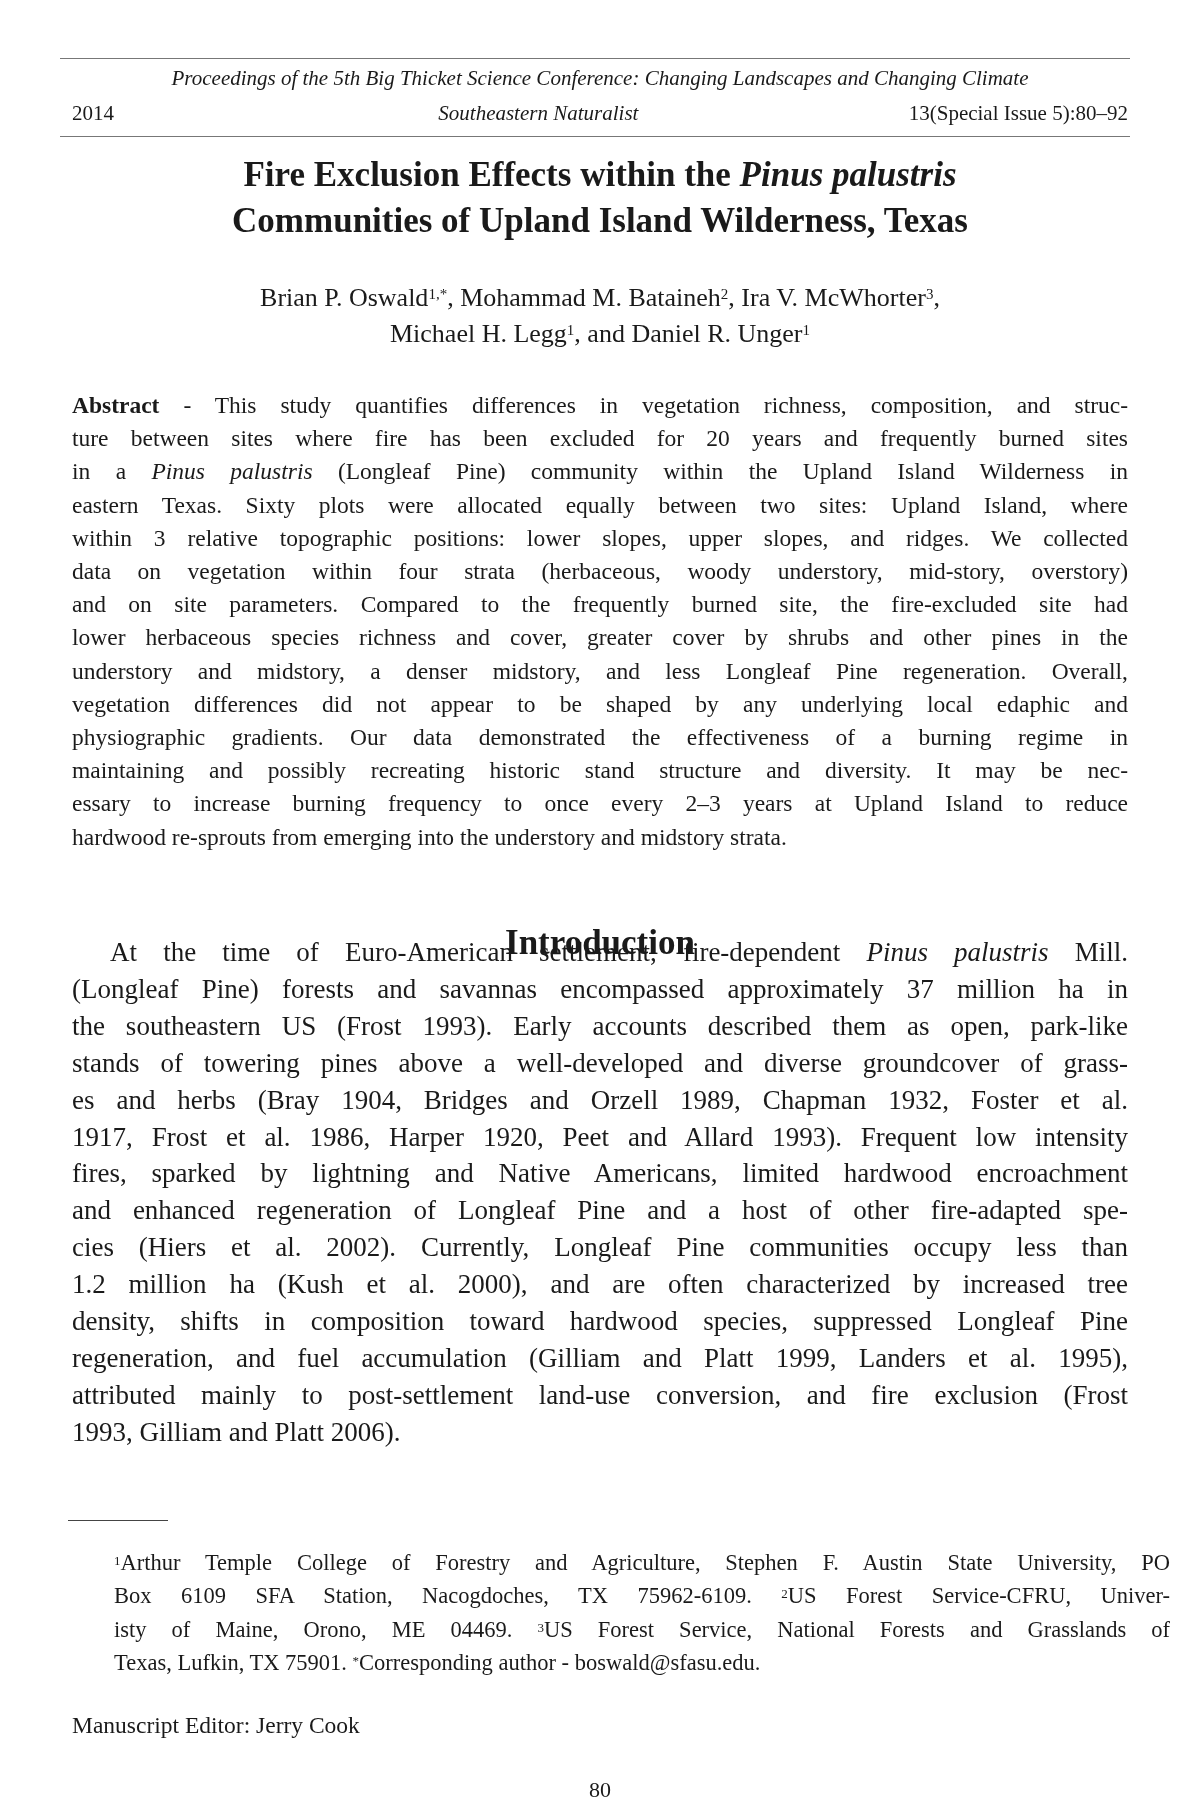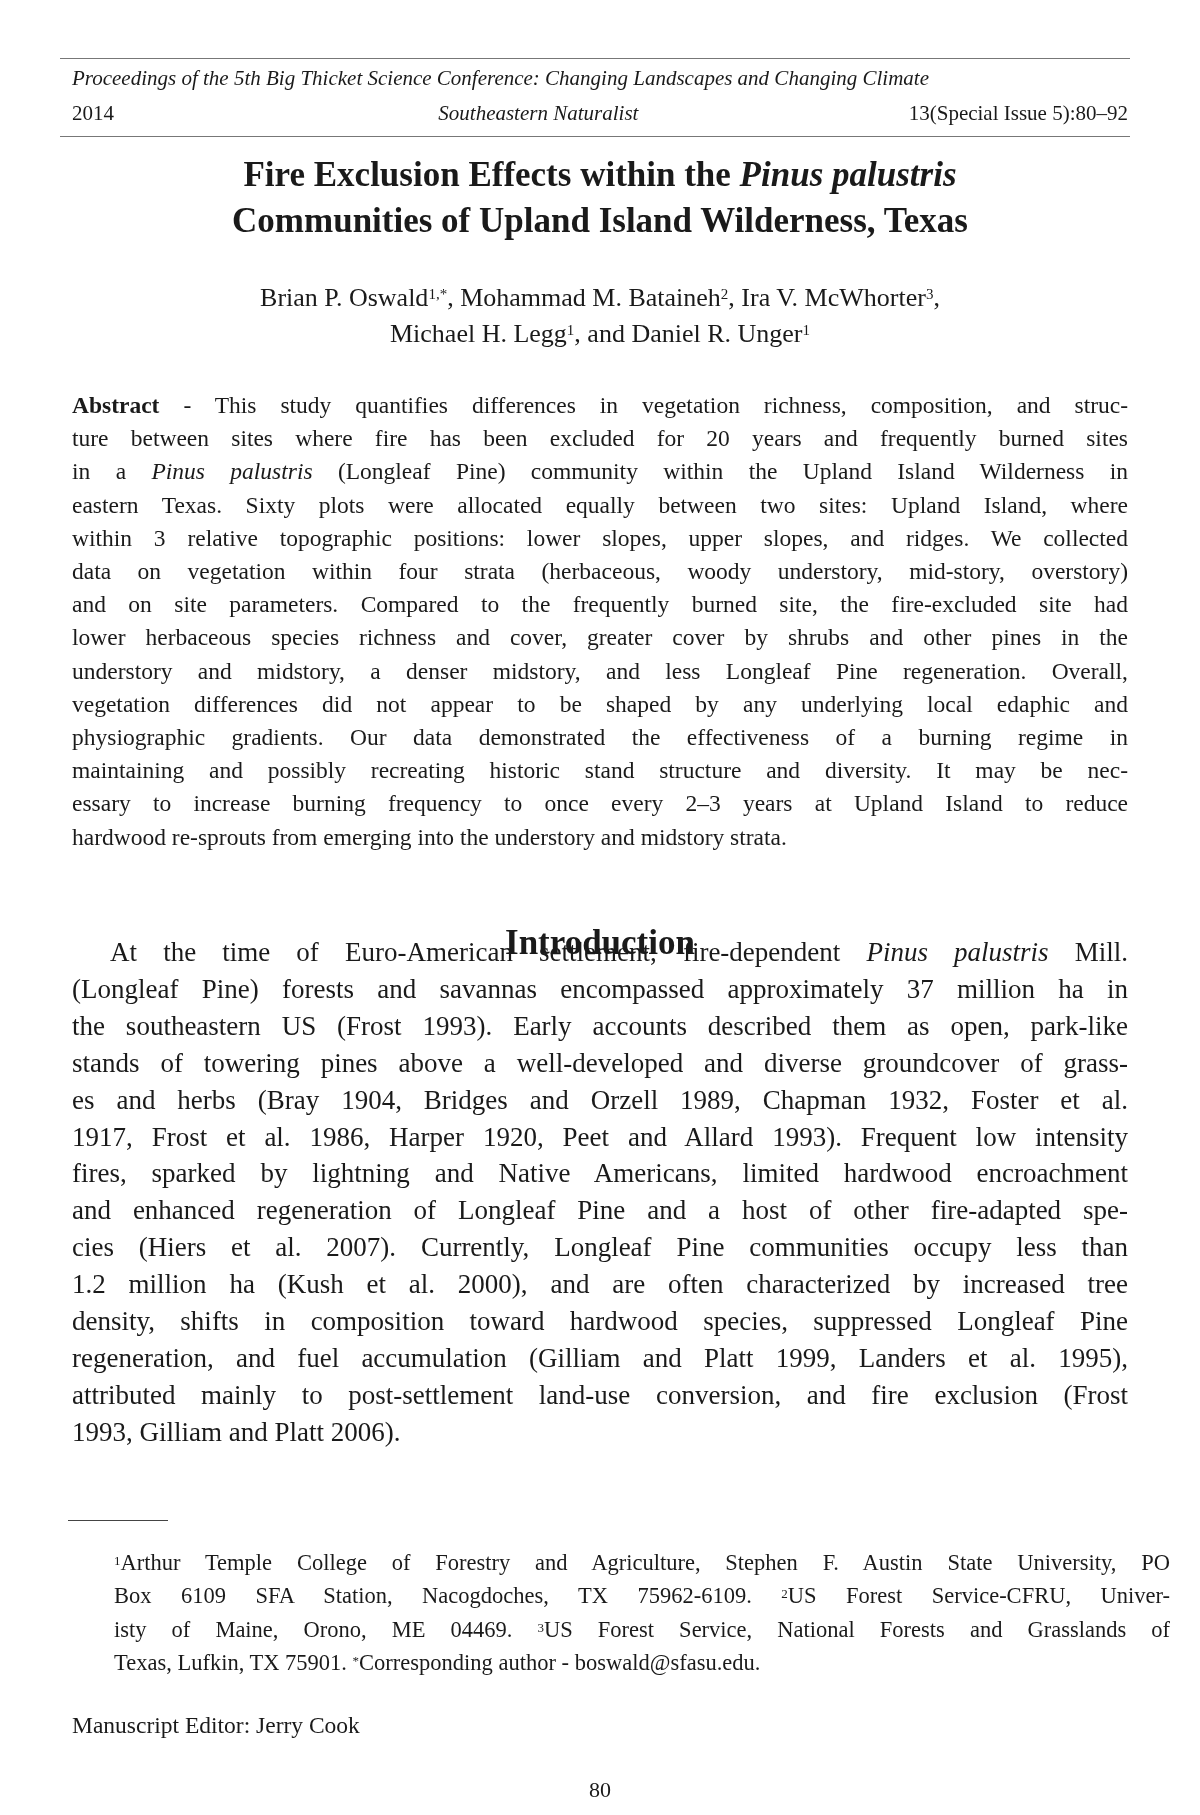--- a/index.html
+++ b/index.html
@@ -1,19 +1,19 @@
 <!DOCTYPE html>
 <html><head>
 <meta charset="utf-8">
 <style>
   html,body{margin:0;padding:0;background:#fff;}
   body{width:1200px;height:1815px;position:relative;overflow:hidden;font-family:"Liberation Serif","DejaVu Serif",serif;color:#1a1a1a;}
   .rule{position:absolute;left:60px;width:1070px;height:0;border-top:1.5px solid #777;}
   .hdr{position:absolute;left:72px;width:1056px;font-size:21px;line-height:24px;}
-  .hdr-top{top:66px;text-align:left;font-style:italic;}
+  .hdr-top{top:66px;text-align:center;font-style:italic;}
   .hdr-row{top:101px;display:flex;justify-content:space-between;align-items:flex-end;}
   .hdr-row .j{font-style:italic;}
   .title{position:absolute;left:72px;width:1056px;top:152px;text-align:center;font-weight:bold;font-size:35px;line-height:46px;}
   .title i{font-style:italic;}
   .authors{position:absolute;left:72px;width:1056px;top:280px;text-align:center;font-size:26px;line-height:36px;}
   .authors sup{font-size:15px;vertical-align:top;position:relative;top:-4px;}
   .block{position:absolute;left:72px;width:1056px;}
   .ln{display:block;white-space:nowrap;text-align:justify;text-align-last:justify;}
   .ln.last{text-align-last:left;}
   .abstract{top:389px;font-size:23.5px;line-height:33.2px;}
@@ -69,21 +69,21 @@
 <div class="intro-h">Introduction</div>
 <div class="block intro" id="intro">
     <span class="ln ind">At the time of Euro-American settlement, fire-dependent <i>Pinus palustris</i> Mill.</span>
     <span class="ln">(Longleaf Pine) forests and savannas encompassed approximately 37 million ha in</span>
     <span class="ln">the southeastern US (Frost 1993). Early accounts described them as open, park-like</span>
     <span class="ln">stands of towering pines above a well-developed and diverse groundcover of grass-</span>
     <span class="ln">es and herbs (Bray 1904, Bridges and Orzell 1989, Chapman 1932, Foster et al.</span>
     <span class="ln">1917, Frost et al. 1986, Harper 1920, Peet and Allard 1993). Frequent low intensity</span>
     <span class="ln">fires, sparked by lightning and Native Americans, limited hardwood encroachment</span>
     <span class="ln">and enhanced regeneration of Longleaf Pine and a host of other fire-adapted spe-</span>
-    <span class="ln">cies (Hiers et al. 2007). Currently, Longleaf Pine communities occupy less than</span>
+    <span class="ln">cies (Hiers et al. 2002). Currently, Longleaf Pine communities occupy less than</span>
     <span class="ln">1.2 million ha (Kush et al. 2000), and are often characterized by increased tree</span>
     <span class="ln">density, shifts in composition toward hardwood species, suppressed Longleaf Pine</span>
     <span class="ln">regeneration, and fuel accumulation (Gilliam and Platt 1999, Landers et al. 1995),</span>
     <span class="ln">attributed mainly to post-settlement land-use conversion, and fire exclusion (Frost</span>
     <span class="ln last">1993, Gilliam and Platt 2006).</span>
   </div>
 
 <div class="fn-rule"></div>
 <div class="block fn" id="fn">
     <span class="ln"><sup>1</sup>Arthur Temple College of Forestry and Agriculture, Stephen F. Austin State University, PO</span>

